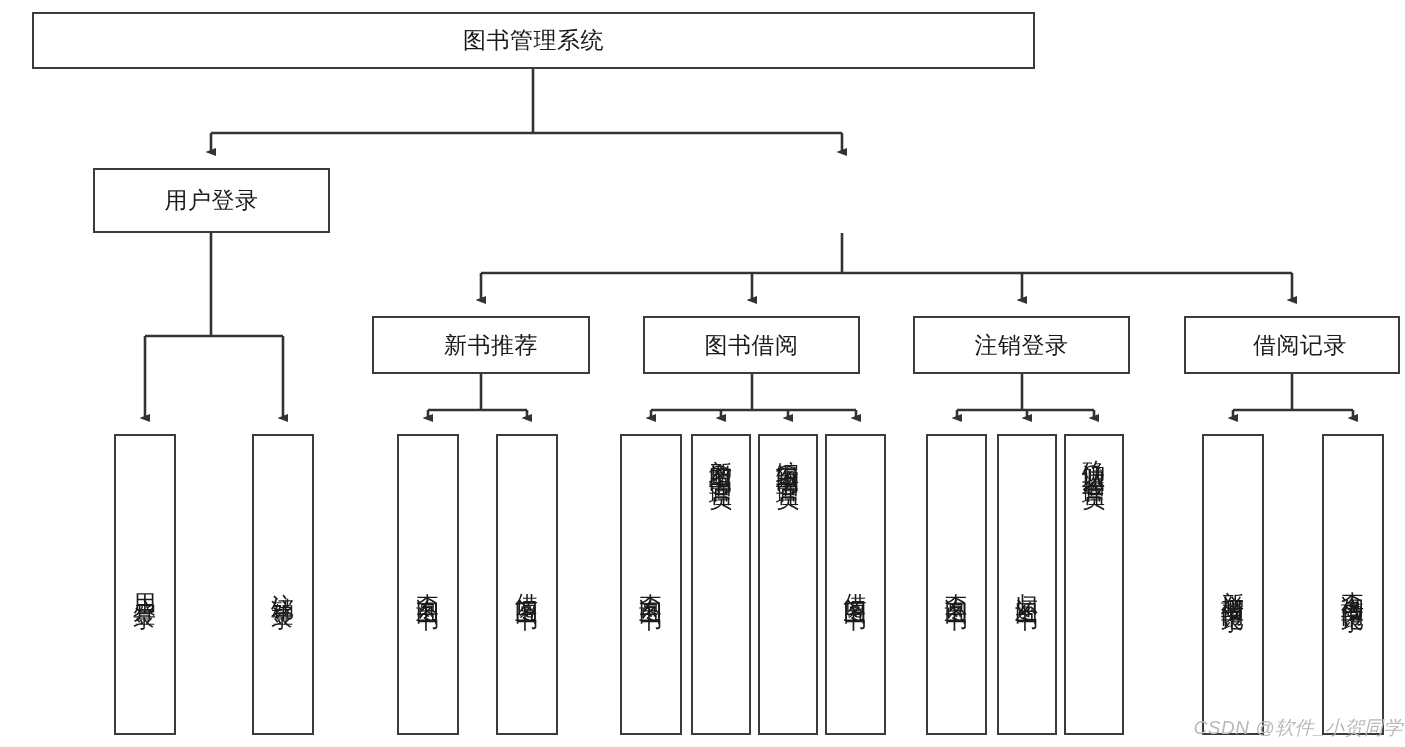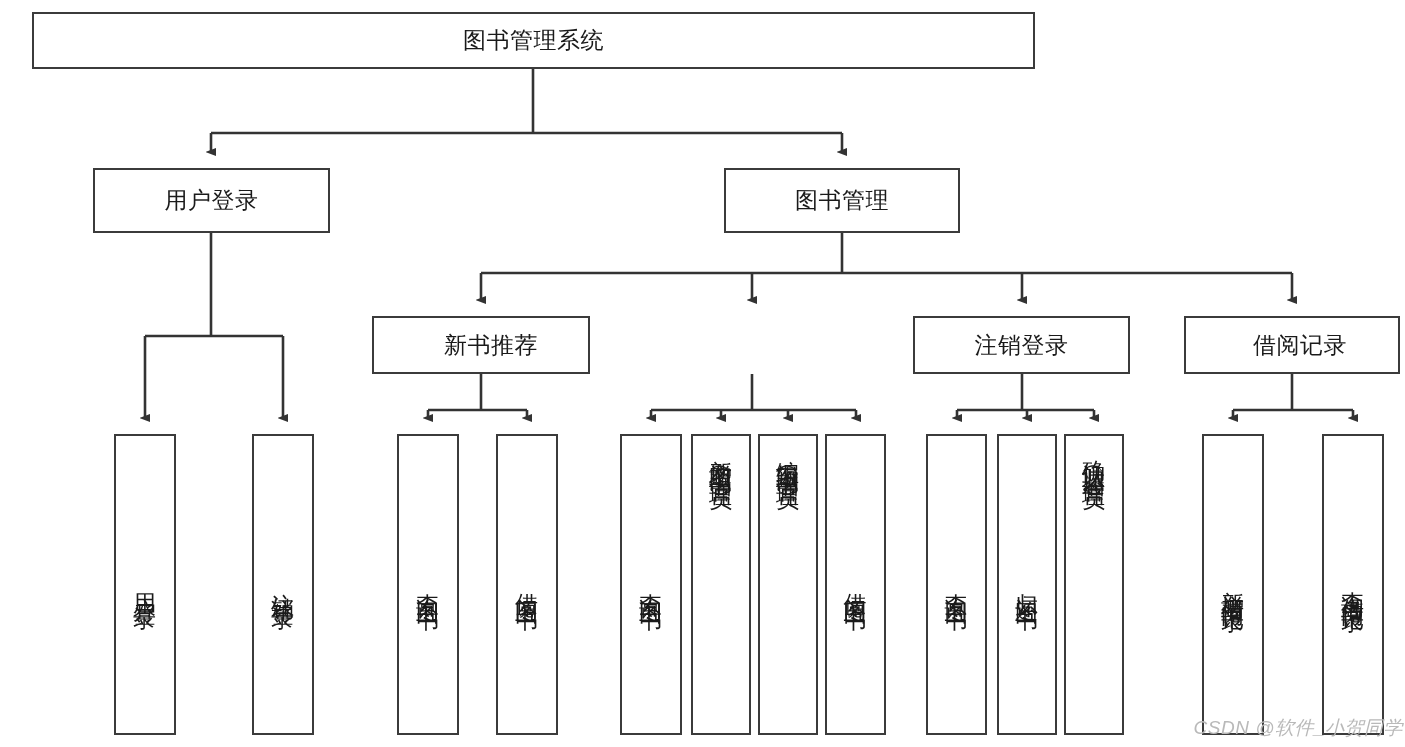--- a/index.html
+++ b/index.html
@@ -138,27 +138,27 @@
     </g>
   </svg>
 
   <div class="node horiz" style="left:20px; top:12px; width:1003px; height:57px;">
     <span class="label">图书管理系统</span>
   </div>
 
   <div class="node horiz" style="left:81px; top:168px; width:237px; height:65px;">
     <span class="label">用户登录</span>
   </div>
-  <div class="node horiz" style="left:712px; top:168px; width:236px; height:65px;">
-    <span class="label">图书管理</span>
-  </div>
 
   <div class="node horiz" style="left:360px; top:316px; width:218px; height:58px;padding-left:20px;">
     <span class="label">新书推荐</span>
   </div>
+  <div class="node horiz" style="left:631px; top:316px; width:217px; height:58px;">
+    <span class="label">图书借阅</span>
+  </div>
   <div class="node horiz" style="left:901px; top:316px; width:217px; height:58px;">
     <span class="label">注销登录</span>
   </div>
   <div class="node horiz" style="left:1172px; top:316px; width:216px; height:58px;padding-left:16px;">
     <span class="label">借阅记录</span>
   </div>
 
   <div class="node vert" style="left:102px; top:434px; width:62px; height:301px;">
     <span class="label">用户登录</span>
   </div>

